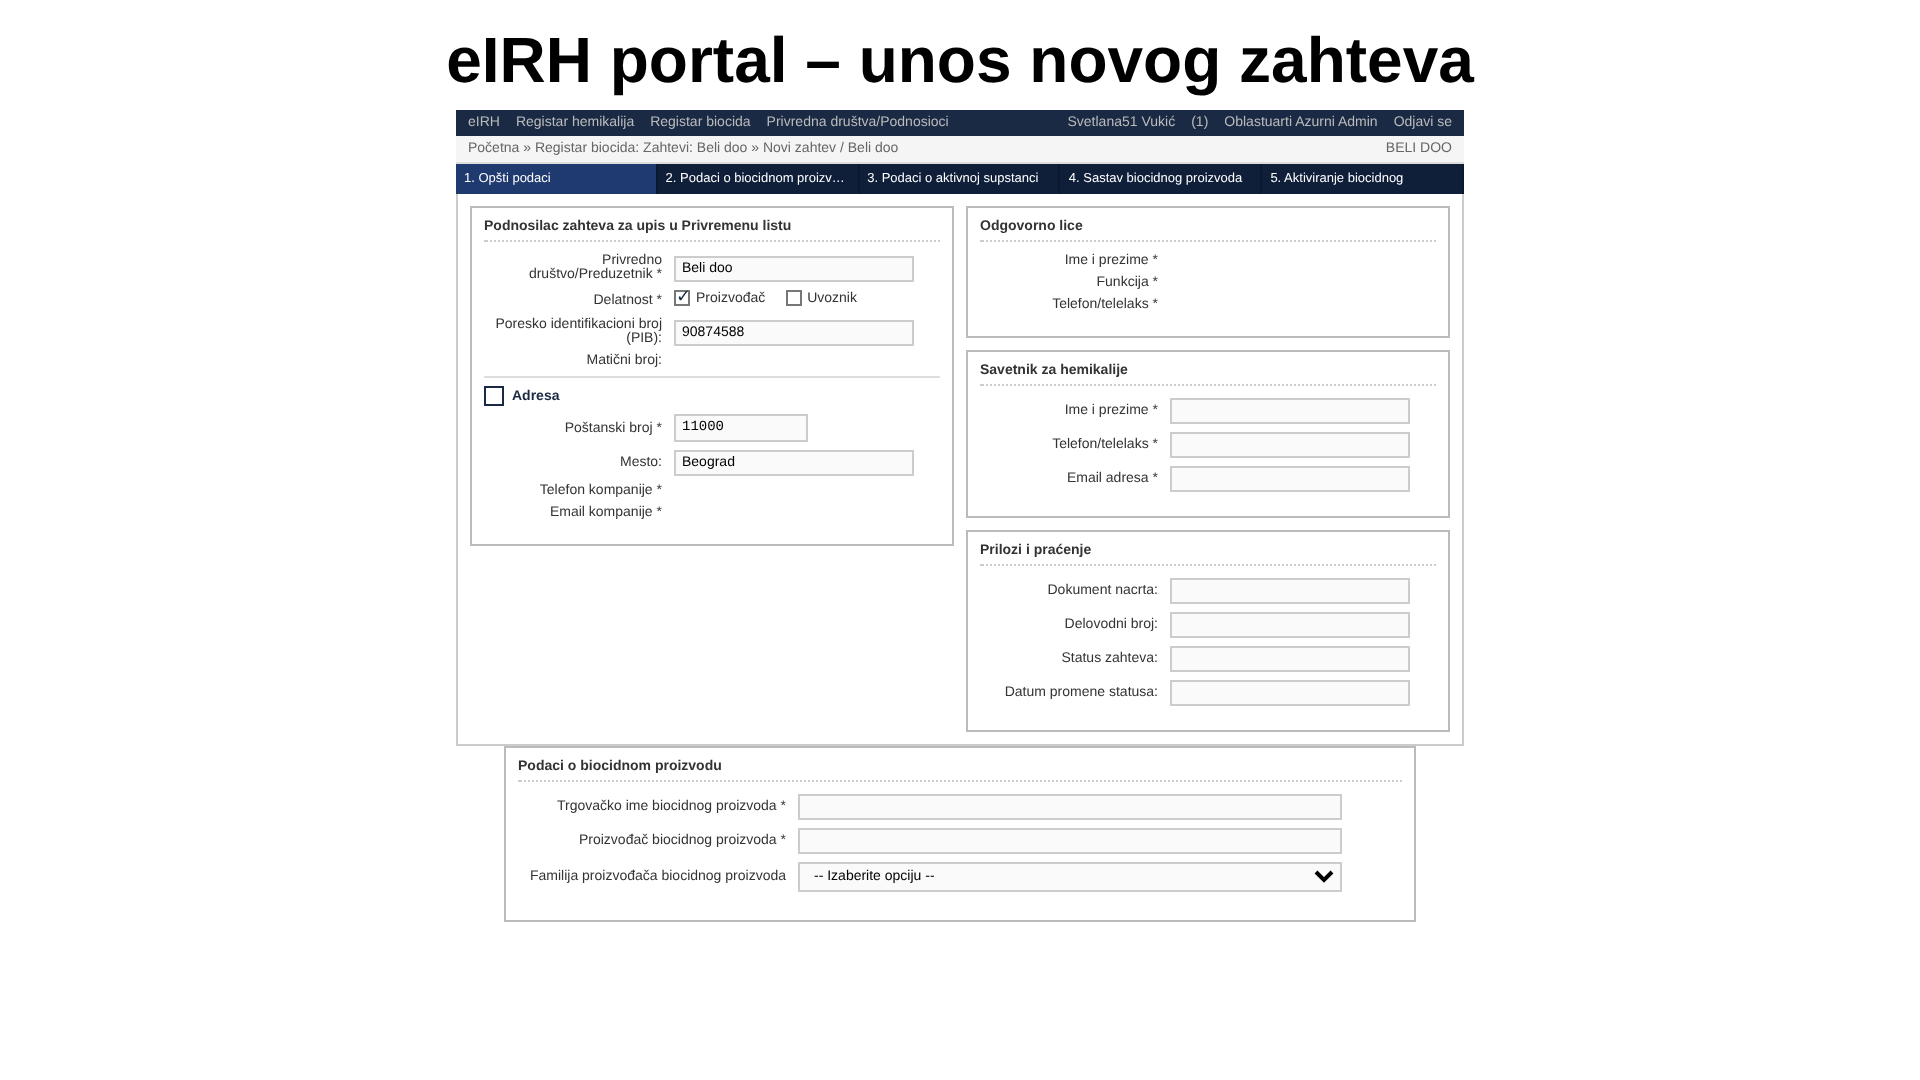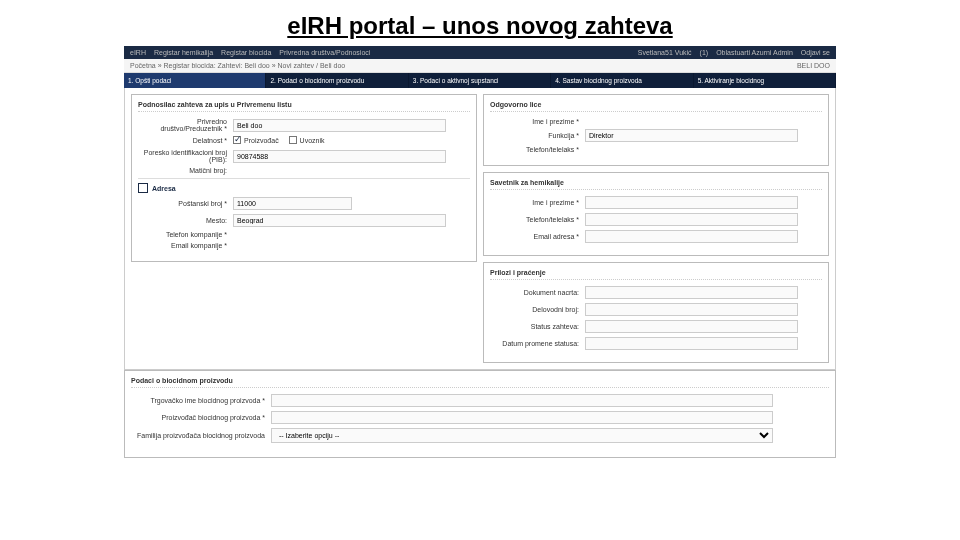--- a/index.html
+++ b/index.html
@@ -1,37 +1,37 @@
 <!DOCTYPE html>
 <html><head>
 <meta charset="utf-8">
 <style>
   * { box-sizing: border-box; margin: 0; padding: 0; }
   body { font-family: Arial, sans-serif; background: #fff; width: 960px; height: 540px; overflow: hidden; }
-  .slide-title { font-size: 24px; font-weight: bold; text-align: center; margin: 12px 0 6px; text-decoration: underline; }
-  .app-wrap { margin: 0 auto; width: 712px; font-size: 7px; color: #333; }
+  .slide-title { font-size: 32px; font-weight: bold; text-align: center; margin: 12px 0 6px; }
+  .app-wrap { margin: 0 auto; width: 504px; font-size: 7px; color: #333; }
   .topbar { background: #1a2a44; color: #bbb; padding: 3px 6px; display: flex; gap: 8px; }
   .topbar span { cursor: pointer; }
   .breadcrumb { background: #f5f5f5; padding: 3px 6px; color: #666; border-bottom: 1px solid #ddd; display:flex; justify-content:space-between; }
   .steps { display: flex; background: #0f1f3a; color: #fff; }
   .step { flex: 1; padding: 4px 4px; border-right: 1px solid #0a1830; font-size: 6.5px; white-space: nowrap; overflow: hidden; text-overflow: ellipsis; }
   .step.active { background: #1e3a6e; }
   .content { display: flex; gap: 6px; padding: 6px; background: #fff; border: 1px solid #ccc; border-top: none; }
   .col { flex: 1; display: flex; flex-direction: column; gap: 6px; }
   .panel { border: 1px solid #bbb; padding: 6px 6px 8px; background: #fff; }
   .panel-title { font-weight: bold; margin-bottom: 6px; color: #333; border-bottom: 1px dotted #ccc; padding-bottom: 3px; }
   .frow { display: flex; align-items: center; margin: 4px 0; }
   .flabel { width: 95px; text-align: right; padding-right: 6px; color: #333; }
   .fval { flex: 1; }
   .fval input[type=text] { width: 90%; border: 1px solid #ccc; background: #fafafa; padding: 2px 3px; font-size: 7px; }
   .fval select { width: 90%; border: 1px solid #ccc; background: #fafafa; padding: 2px 3px; font-size: 7px; }
   .chk { display: inline-flex; align-items: center; gap: 3px; margin-right: 8px; }
   .chk .box { width: 8px; height: 8px; border: 1px solid #777; display: inline-block; background:#fff; position:relative; }
   .chk .box.checked::after { content:"✓"; position:absolute; top:-3px; left:0; font-size:9px; color:#1a2a44; }
-  .bottom-panel { margin: 0 0 6px; border: 1px solid #bbb; padding: 6px 6px 10px; }
+  .bottom-panel { margin: 0 24px 6px; border: 1px solid #bbb; padding: 6px 6px 10px; }
   .bottom-panel .frow .flabel { width: 140px; }
   .adresa-hdr { display:flex; align-items:center; gap:4px; font-weight:bold; color:#1a2a44; margin-top:4px; border-top:1px solid #ddd; padding-top:4px; }
   .adresa-hdr .ic { width:10px;height:10px;border:1px solid #1a2a44; display:inline-block; position:relative; }
 </style>
 </head>
 <body>
 
 <div class="slide-title">eIRH portal – unos novog zahteva</div>
 
 <div class="app-wrap">
@@ -91,21 +91,21 @@
           </div>
 
         <div class="adresa-hdr">
             <span class="ic"></span>
             <span>Adresa</span>
           </div>
 
 
         <div class="frow">
             <div class="flabel">Poštanski broj *</div>
-          <div class="fval"><input type="text" style="width: 50%;" value="11000"></div>
+          <div class="fval"><input type="text" style="width: 50%; font-family: Liberation Mono, monospace;" value="11000"></div>
           </div>
 
         <div class="frow">
             <div class="flabel">Mesto:</div>
           <div class="fval"><input type="text" value="Beograd" style=""></div>
           </div>
 
         <div class="frow">
             <div class="flabel">Telefon kompanije *</div>
           </div>
@@ -118,21 +118,20 @@
     </div>
 
     <div class="col">
       <div class="panel">
         <div class="panel-title">Odgovorno lice</div>
         <div class="frow">
             <div class="flabel">Ime i prezime *</div>
           </div>
         <div class="frow">
             <div class="flabel">Funkcija *</div>
-            <div class="fval"><input type="text" value="Direktor" style=""></div>
           </div>
         <div class="frow">
             <div class="flabel">Telefon/telelaks *</div>
           </div>
       </div>
 
       <div class="panel">
         <div class="panel-title">Savetnik za hemikalije</div>
         <div class="frow">
             <div class="flabel">Ime i prezime *</div>

